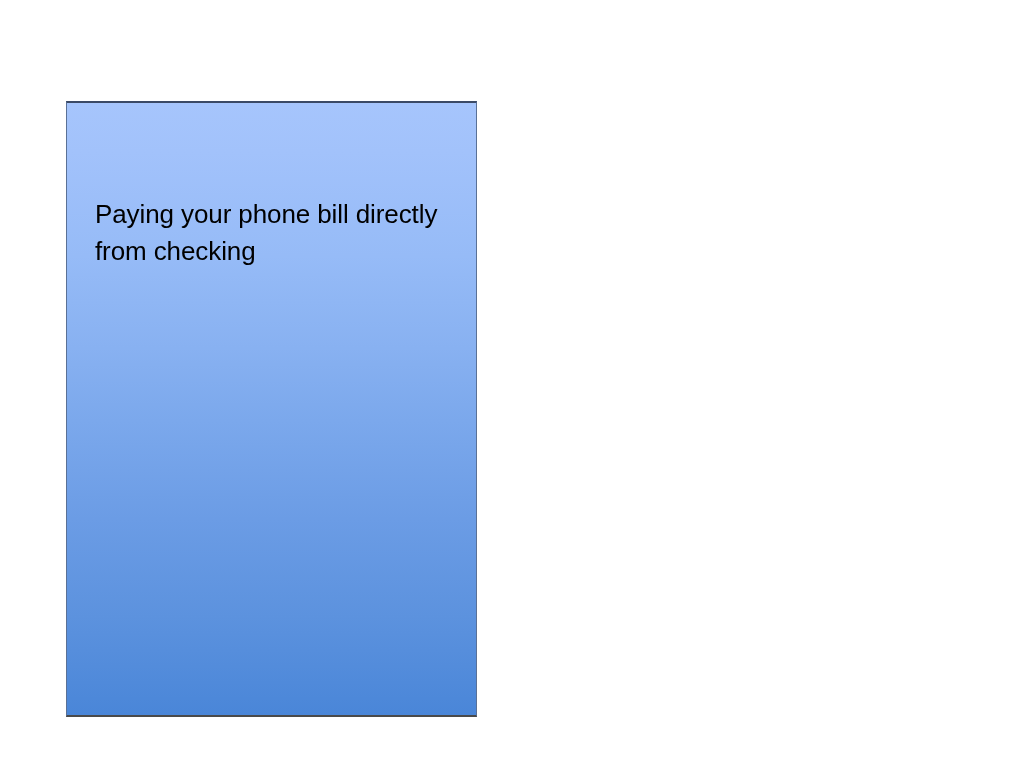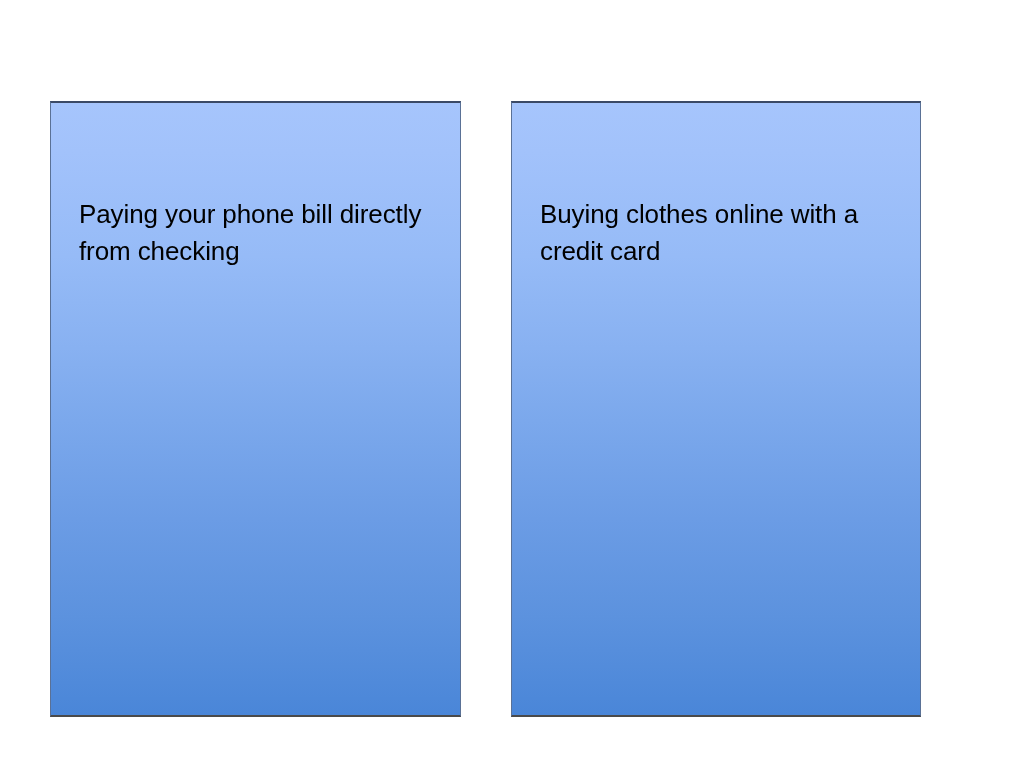--- a/index.html
+++ b/index.html
@@ -27,20 +27,21 @@
     top: 101px;
     height: 616px;
     box-sizing: border-box;
     background-image: linear-gradient(to bottom, #a6c5fc 0%, #9dbffb 12%, #8fb5f5 32%, #7ba8ec 50%, #6a9ce5 70%, #589 100%);
     background-color: #7ba8ec;
     border-top: 2px solid #3b4a66;
     border-left: 1px solid #5a7196;
     border-right: 1px solid #5a7196;
     border-bottom: 2px solid #4a4a4a;
     overflow: hidden;
+    margin-left: 16px;
   }
 
   
   .card.grad {
     background-image: linear-gradient(to bottom, #a6c5fc 0%, #a2c2fb 8%, #96bbf7 25%, #88b1f1 40%, #7ba8ec 52%, #6b9ce5 68%, #5c92de 84%, #4a86d8 100%);
   }
 
   .card-left {
     left: 50px;
     width: 411px;
@@ -72,17 +73,14 @@
 </style>
 </head>
 <body>
 
 <div class="slide">
 
   <div class="card card-left grad">
     <p class="card-text">Paying your phone bill directly from checking</p>
   </div>
 
-  <div class="card card-right grad">
-    <p class="card-text">Buying clothes online with a credit card</p>
-  </div>
 
 </div>
 
 </body></html>

